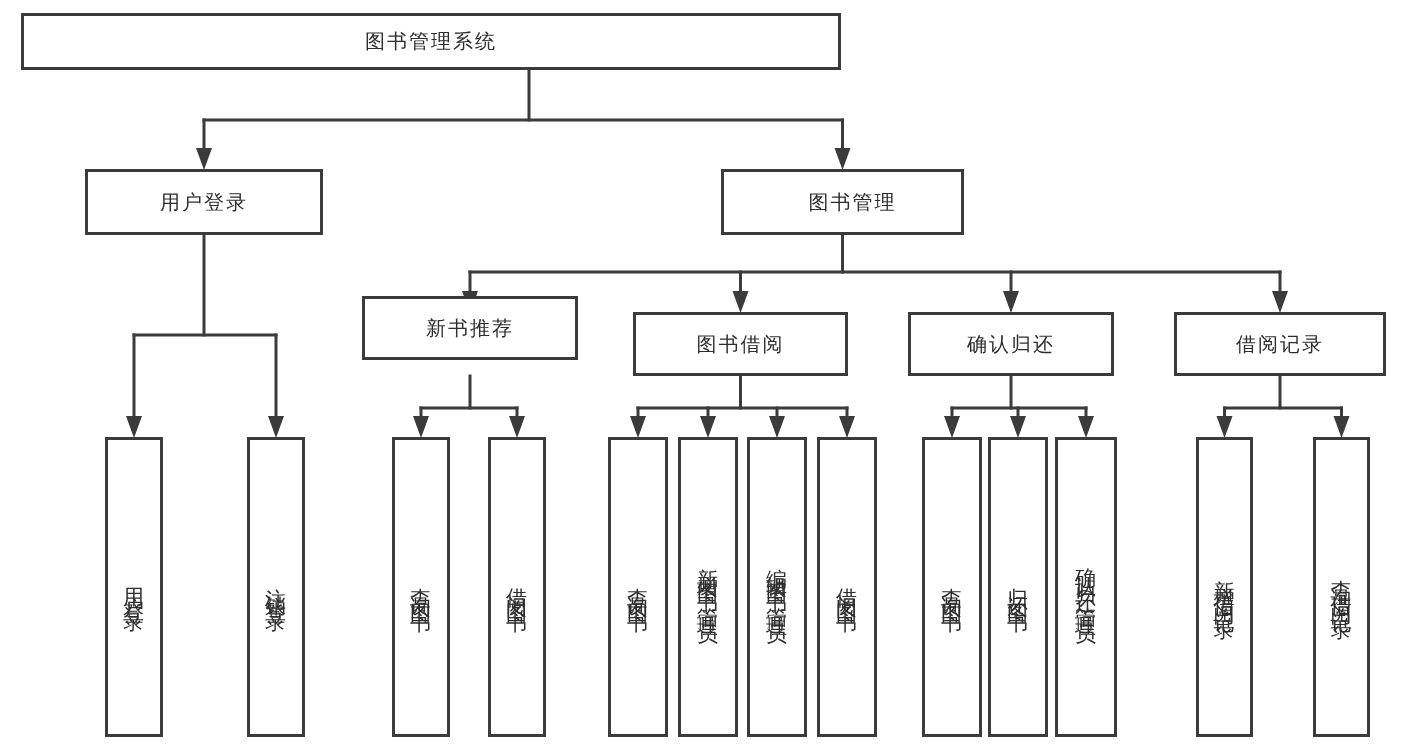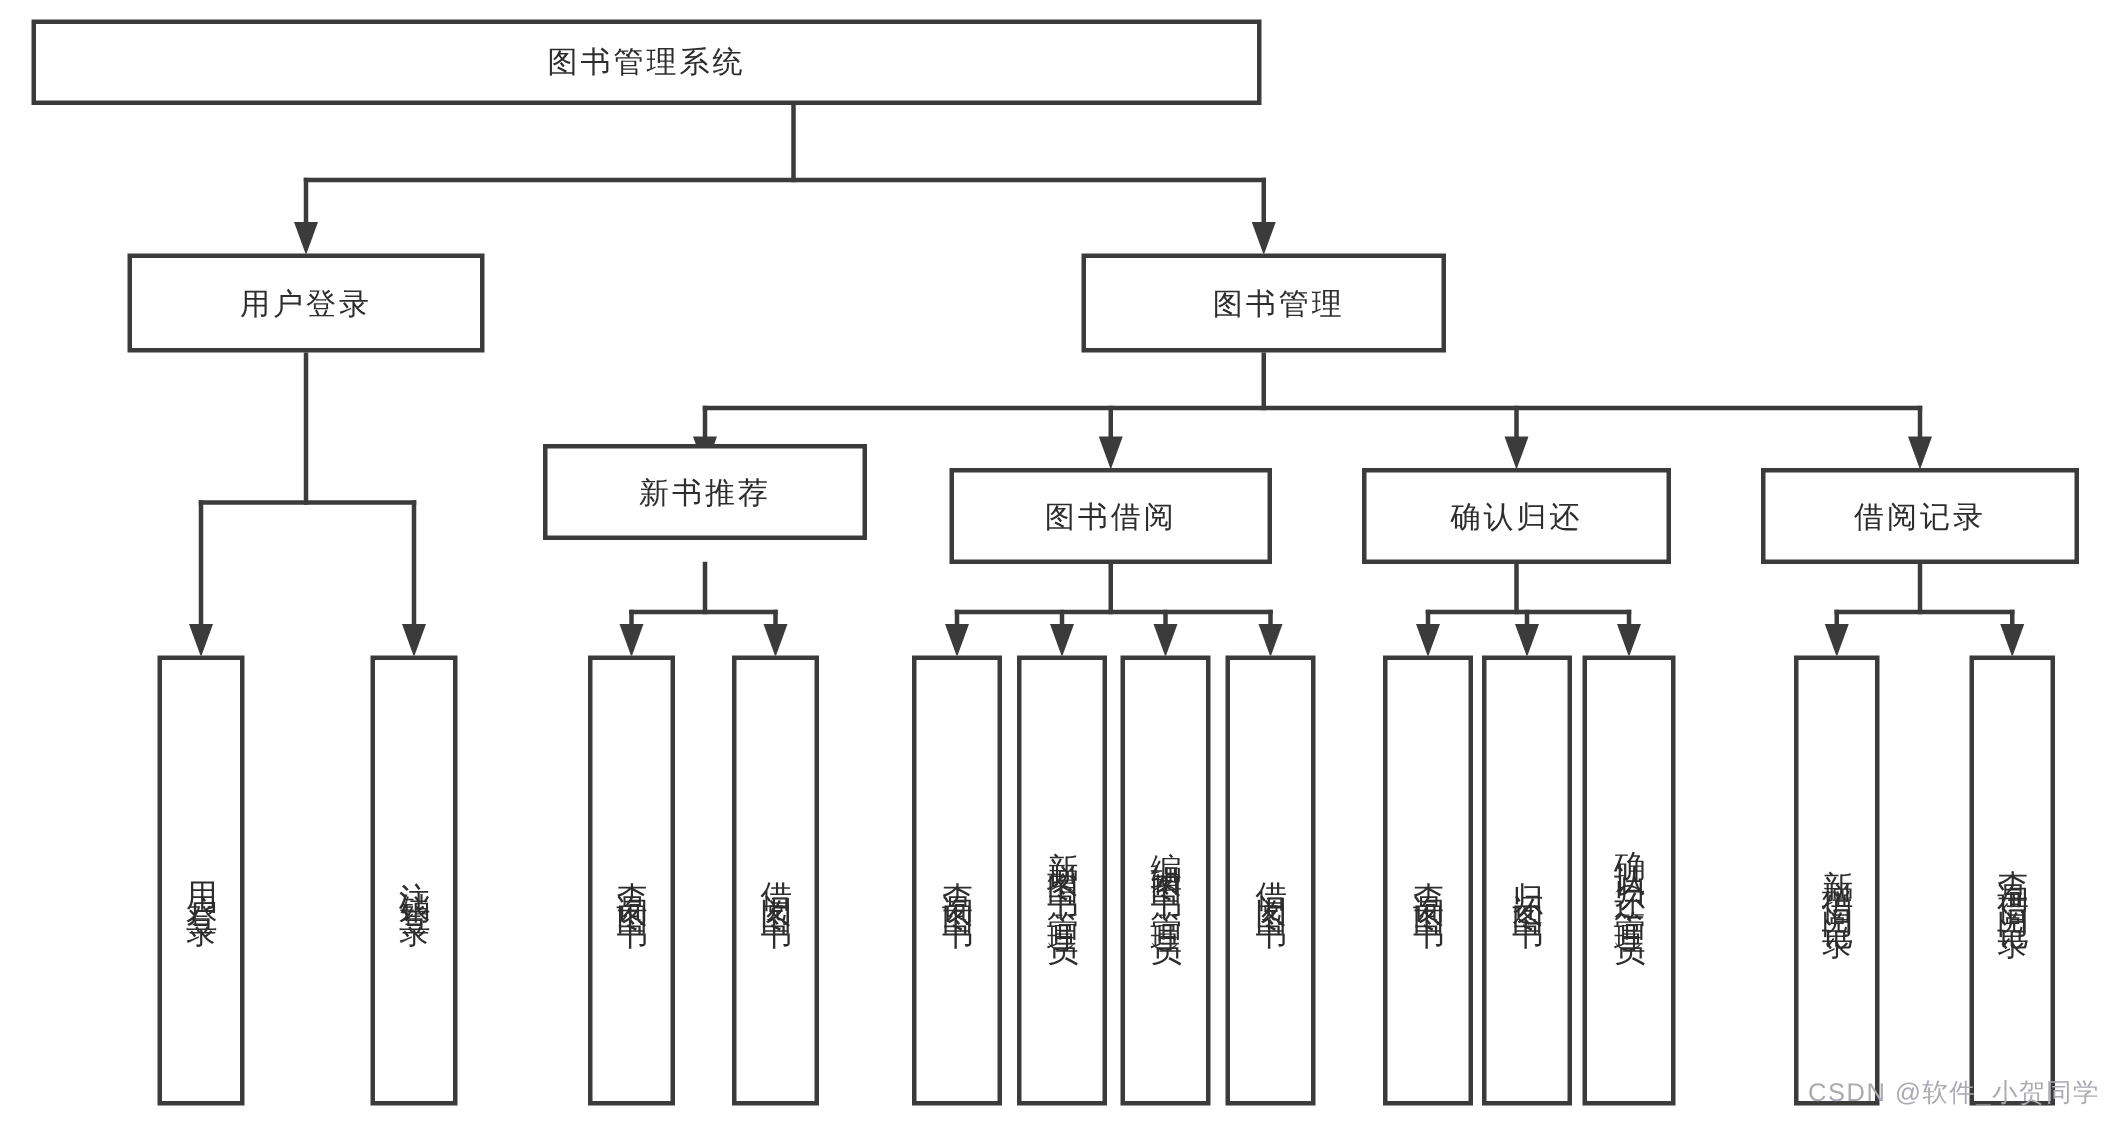--- a/index.html
+++ b/index.html
@@ -163,14 +163,13 @@
       <div class="node v" style="left: 1055px; top: 437px; width: 62px; height: 300px;">
         <span class="lbl">确认归还（管理员）</span>
       </div>
       <div class="node v" style="left: 1196px; top: 437px; width: 57px; height: 300px;">
         <span class="lbl">新增借阅记录</span>
       </div>
       <div class="node v" style="left: 1313px; top: 437px; width: 57px; height: 300px;">
         <span class="lbl">查询借阅记录</span>
       </div>
     </div>
-  <div id="watermark">CSDN @软件_小贺同学</div>
 </div>
 
 </body></html>

